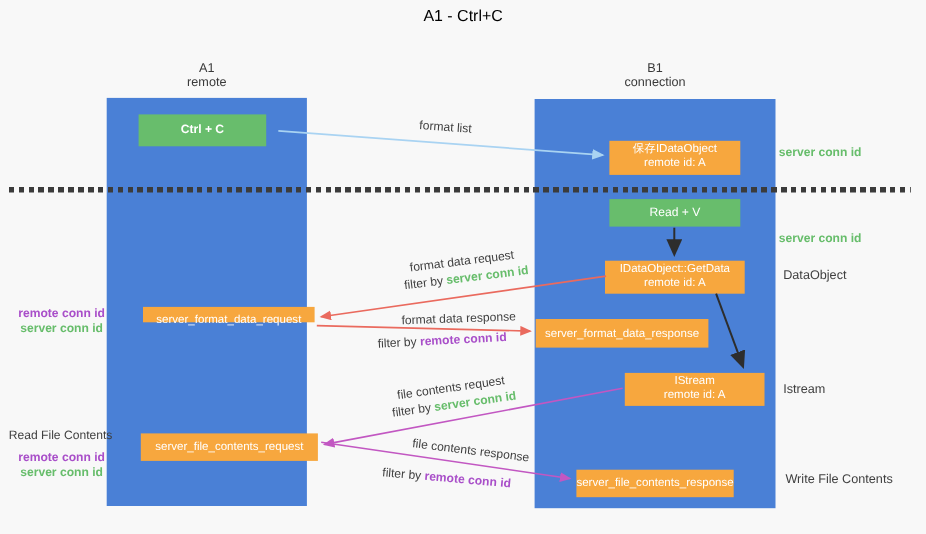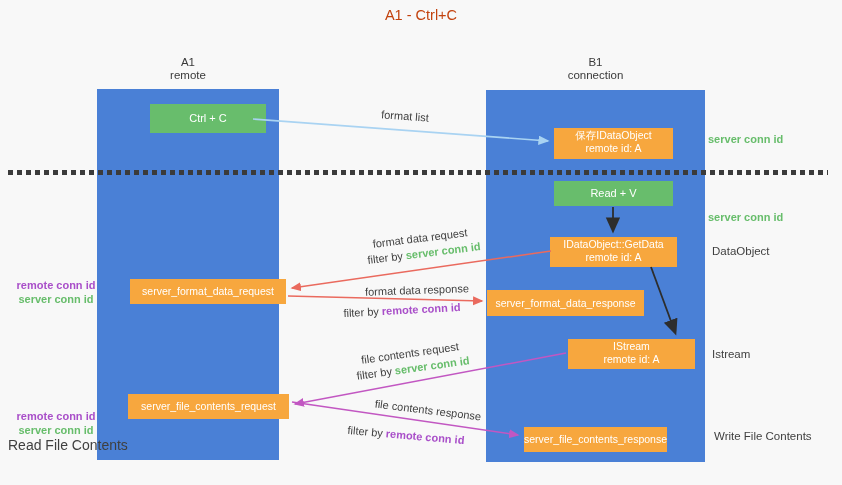--- a/index.html
+++ b/index.html
@@ -1,43 +1,43 @@
 <!DOCTYPE html>
 <html><head>
 <meta charset="utf-8">
 <style>
   html,body{margin:0;padding:0;}
   body{font-family:"Liberation Sans","DejaVu Sans",sans-serif;background:#f8f8f8;}
   #canvas{position:relative;width:842px;height:485px;background:#f8f8f8;overflow:hidden;}
 
   .title{position:absolute;left:0;top:6px;width:842px;text-align:center;
-         font-size:14.5px;color:#c2410c;line-height:18px;z-index:4;}
+         font-size:14.5px;color:#000000;line-height:18px;z-index:4;}
 
   .col-header{position:absolute;text-align:center;font-size:11.5px;color:#3a3a3a;
               line-height:13px;z-index:4;}
   .col-header.left{left:97px;top:56px;width:182px;}
   .col-header.right{left:486px;top:56px;width:219px;}
 
   .machine{position:absolute;background:#4a80d6;z-index:1;}
   .machine.left{left:97px;top:89px;width:182px;height:371px;}
   .machine.right{left:486px;top:90px;width:219px;height:372px;}
 
   .dotted-line{position:absolute;left:8px;top:170px;width:820px;height:5px;z-index:3;
     background:repeating-linear-gradient(90deg,#3b3b3b 0 5px,transparent 5px 9px);}
 
   .node{position:absolute;z-index:2;color:#fff;text-align:center;font-size:10.5px;}
   .node.green{background:#68bd6c;}
   .node.orange{background:#f7a73e;}
   .node .l{display:block;line-height:13px;}
 
-  .n-ctrlc{left:150px;top:104px;width:116px;height:29px;line-height:29px;font-size:11px;}
+  .n-ctrlc{left:126px;top:104px;width:116px;height:29px;line-height:29px;font-size:11px;font-weight:bold;}
   .n-save{left:554px;top:128px;width:119px;height:30px;padding-top:1px;}
   .n-ctrlv{left:554px;top:181px;width:119px;height:25px;line-height:25px;font-size:11px;}
   .n-getdata{left:550px;top:237px;width:127px;height:29px;padding-top:1px;}
-  .n-freq{left:130px;top:279px;width:156px;height:25px;line-height:25px;}
+  .n-freq{left:130px;top:279px;width:156px;height:14px;line-height:25px;}
   .n-fresp{left:487px;top:290px;width:157px;height:26px;line-height:26px;}
   .n-istream{left:568px;top:339px;width:127px;height:29px;padding-top:1px;}
   .n-fcreq{left:128px;top:394px;width:161px;height:25px;line-height:25px;}
   .n-fcresp{left:524px;top:427px;width:143px;height:25px;line-height:25px;}
 
   svg.arrows{position:absolute;left:0;top:0;z-index:3;pointer-events:none;}
 
   .alabel{position:absolute;z-index:4;font-size:11px;color:#3f3f3f;text-align:center;white-space:nowrap;}
   .green-t{color:#67bd6b;font-weight:bold;}
   .purple-t{color:#a94fc9;font-weight:bold;}
@@ -50,21 +50,21 @@
   .lab-filter2{left:332px;top:304px;width:140px;transform:rotate(-3deg);}
   .lab-fcr{left:350px;top:347px;width:120px;transform:rotate(-8deg);}
   .lab-filter3{left:343px;top:362px;width:140px;transform:rotate(-8deg);}
   .lab-fcresp{left:367px;top:404px;width:122px;transform:rotate(7deg);}
   .lab-filter4{left:336px;top:429px;width:140px;transform:rotate(5deg);}
 
   .side{position:absolute;z-index:4;font-size:11px;white-space:nowrap;}
   .side .l{display:block;line-height:13.5px;font-weight:bold;}
   .conn-block-1{left:16px;top:279px;width:80px;text-align:center;}
   .conn-block-2{left:16px;top:410px;width:80px;text-align:center;}
-  .lab-read{left:8px;top:390px;font-size:14px;color:#3f3f3f;margin-top:47px;}
+  .lab-read{left:8px;top:390px;font-size:11px;color:#3f3f3f;}
   .lab-sconn1{left:708px;top:133px;}
   .lab-sconn2{left:708px;top:211px;}
   .lab-dobj{left:712px;top:245px;font-size:11.5px;color:#3f3f3f;}
   .lab-istr{left:712px;top:348px;font-size:11.5px;color:#3f3f3f;}
   .lab-write{left:714px;top:430px;font-size:11.5px;color:#3f3f3f;}
 </style>
 </head>
 <body>
 
 <div id="canvas">

